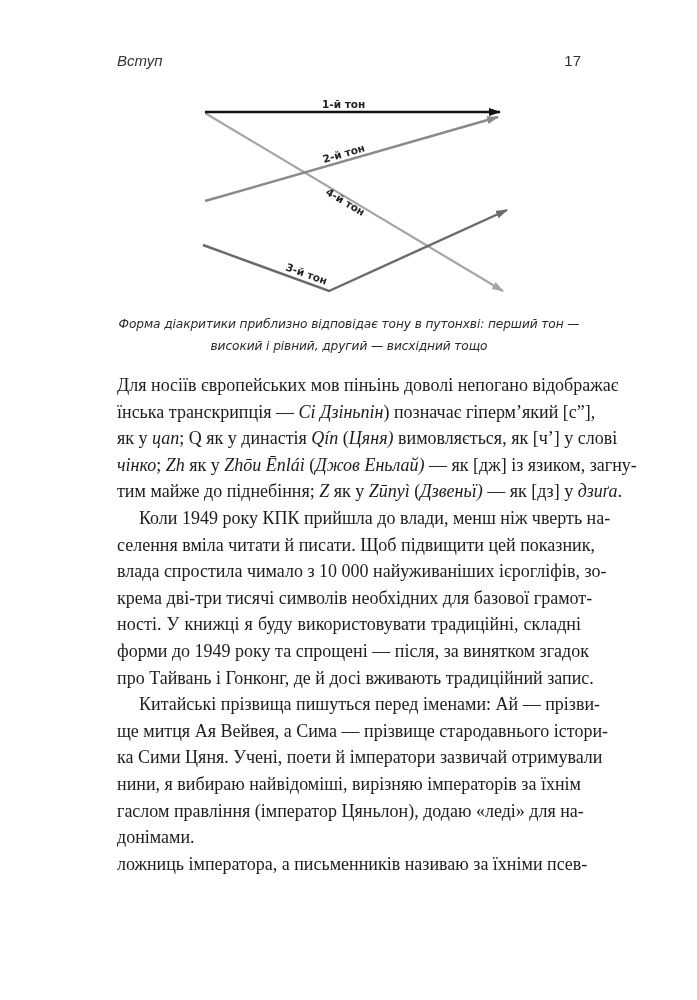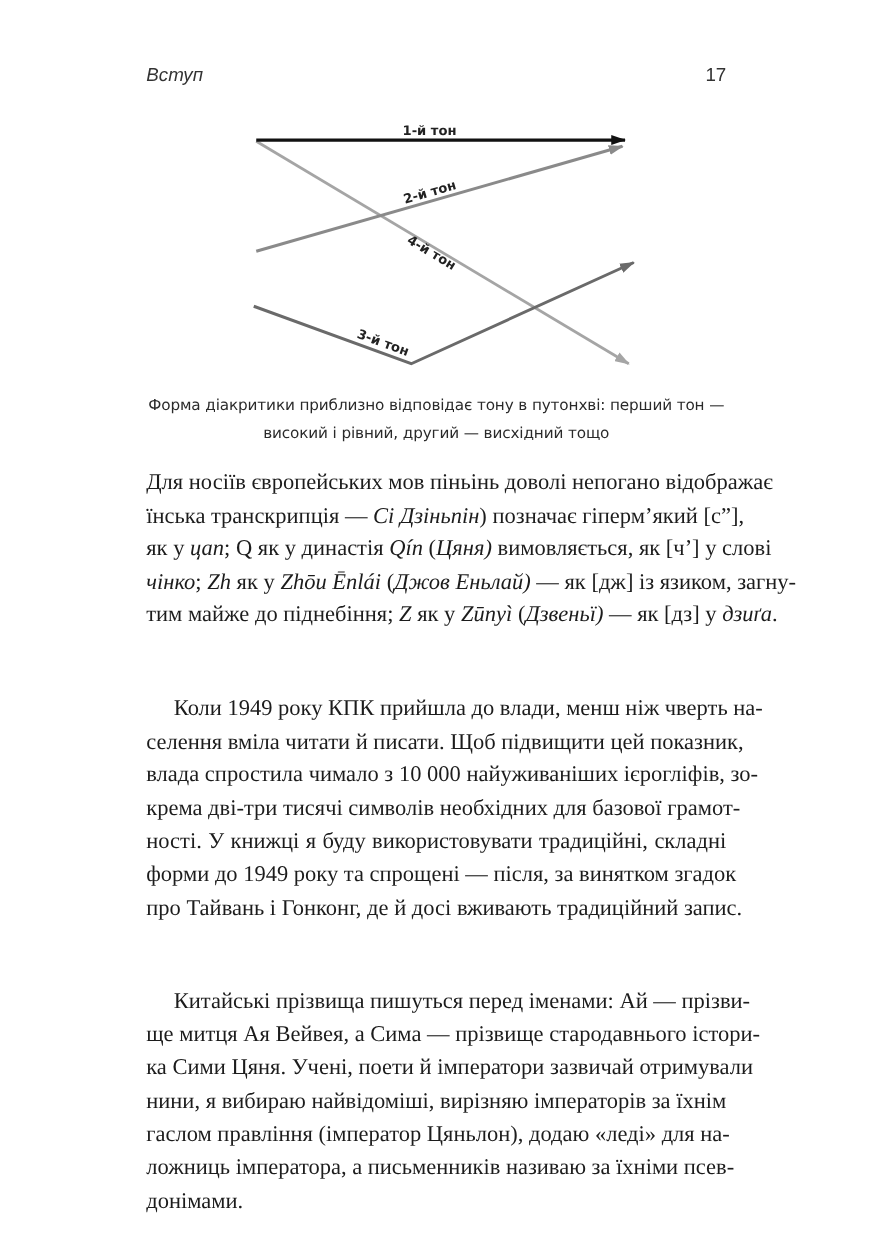--- a/index.html
+++ b/index.html
@@ -3,25 +3,25 @@
 <meta charset="utf-8">
 <style>
   html, body { margin: 0; padding: 0; background: #ffffff; }
   body { width: 697px; height: 1000px; position: relative; overflow: hidden; color: #1e1e1e; }
   .running-head { position: absolute; top: 52px; left: 117px; width: 464px; height: 24px; font-family: Liberation Sans, sans-serif; font-size: 15px; color: #333; }
   .running-head .title { position: absolute; left: 0; top: 0; font-style: italic; }
   .running-head .page-num { position: absolute; right: 0; top: 0; }
   .figure { position: absolute; left: 0; top: 0; width: 609px; height: 300px; }
   .figure svg { position: absolute; left: 0; top: 0; }
   .caption { position: absolute; top: 313px; left: 117px; width: 464px; text-align: center; font-family: "DejaVu Sans", sans-serif; font-size: 12.2px; line-height: 22px; color: #2a2a2a; letter-spacing: -0.1px; }
-  .caption span { display: block; white-space: nowrap; }
+  .caption span { display: block; white-space: nowrap; font-style: italic; }
   .body-text { position: absolute; top: 372px; left: 117px; width: 464px; font-family: "Liberation Serif", serif; font-size: 18px; line-height: 26.6px; color: #1c1c1c; }
   .line { display: block; white-space: nowrap; text-align: justify; text-align-last: justify; height: 26.6px; }
   .line.last { text-align-last: left; }
-  .line.indent { padding-left: 22px; margin-top: 48px; }
+  .line.indent { padding-left: 22px; }
   .it { font-style: italic; }
 </style>
 </head>
 <body>
 
 <div class="running-head">
   <span class="title">Вступ</span>
   <span class="page-num">17</span>
 </div>
 
@@ -78,16 +78,16 @@
       <span class="line"><span>ності. У книжці я буду використовувати традиційні, складні</span></span>
       <span class="line"><span>форми до 1949 року та спрощені — після, за винятком згадок</span></span>
       <span class="line last"><span>про Тайвань і Гонконг, де й досі вживають традиційний запис.</span></span>
     </div>
     <div>
       <span class="line indent"><span>Китайські прізвища пишуться перед іменами: Ай — прізви-</span></span>
       <span class="line"><span>ще митця Ая Вейвея, а Сима — прізвище стародавнього істори-</span></span>
       <span class="line"><span>ка Сими Цяня. Учені, поети й імператори зазвичай отримували</span></span>
       <span class="line"><span>нини, я вибираю найвідоміші, вирізняю імператорів за їхнім</span></span>
       <span class="line"><span>гаслом правління (імператор Цяньлон), додаю «леді» для на-</span></span>
+      <span class="line last"><span>донімами.</span></span>
       <span class="line"><span>ложниць імператора, а письменників називаю за їхніми псев-</span></span>
-      <span class="line last"><span>донімами.</span></span>
     </div>
   </div>
 
 </body></html>

